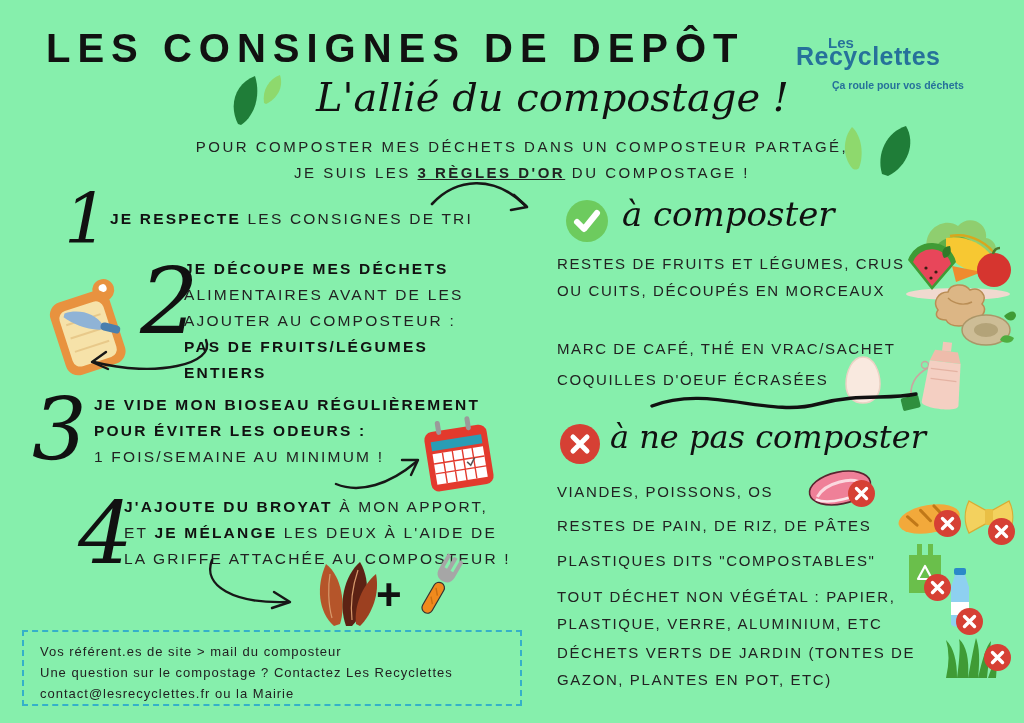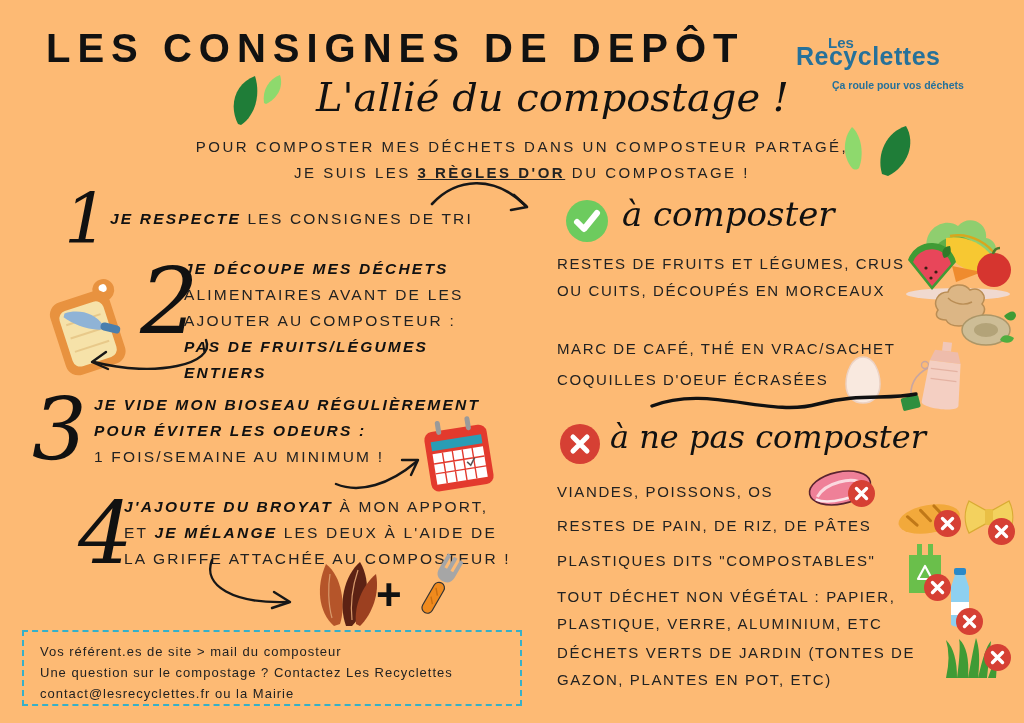--- a/index.html
+++ b/index.html
@@ -1,18 +1,18 @@
 <!DOCTYPE html>
 <html><head>
 <meta charset="utf-8">
 <style>
   * { margin:0; padding:0; box-sizing:border-box; }
   html,body { background:#ffffff; }
   body { font-family:"Liberation Sans", sans-serif; color:#1c1c1c; }
-  #poster { position:relative; width:1024px; height:723px; background:#fdba74; overflow:hidden; }
+  #poster { position:relative; width:1024px; height:723px; background:#86efac; overflow:hidden; }
 
   
   .title { position:absolute; left:46px; top:26px; font-size:40px; font-weight:800;
            letter-spacing:7px; color:#111; white-space:nowrap; }
   .logo { position:absolute; left:788px; top:34px; width:200px; height:62px; color:#26719a; }
   .logo-les { position:absolute; left:40px; top:0; font-size:15px; font-weight:bold; }
   .logo-name { position:absolute; left:8px; top:8px; font-size:25px; font-weight:bold; letter-spacing:0.5px; }
   .logo-tag { position:absolute; left:44px; top:45px; font-size:10.5px; font-weight:bold; white-space:nowrap; }
 
   .script { font-family:"DejaVu Serif", serif; font-style:italic; }
@@ -26,21 +26,21 @@
 
   
   .num { position:absolute; font-family:"DejaVu Serif", serif; font-style:italic;
          font-weight:400; color:#111; line-height:1; }
   .num-1 { left:64px;  top:184px; font-size:70px; }
   .num-2 { left:140px; top:256px; font-size:92px; }
   .num-3 { left:32px;  top:386px; font-size:86px; }
   .num-4 { left:78px;  top:490px; font-size:86px; }
 
   .rtext { position:absolute; font-size:15.5px; letter-spacing:2.2px; line-height:26px; color:#222; }
-  .rtext b { font-weight:bold; color:#111;font-style:italic; }
+  .rtext b { font-weight:bold; color:#111; }
   .pos-r1 { left:110px; top:206px; white-space:nowrap; }
   .pos-r2 { left:184px; top:256px; width:330px; }
   .pos-r3 { left:94px;  top:392px; width:400px; }
   .pos-r4 { left:124px; top:494px; width:400px; }
 
   .plus { position:absolute; left:376px; top:570px; font-size:44px; font-weight:800; color:#111; }
 
   
   .footer-box { position:absolute; left:22px; top:630px; width:500px; height:76px;
                 border:2.5px dashed #35b0c9; padding:9px 16px;

